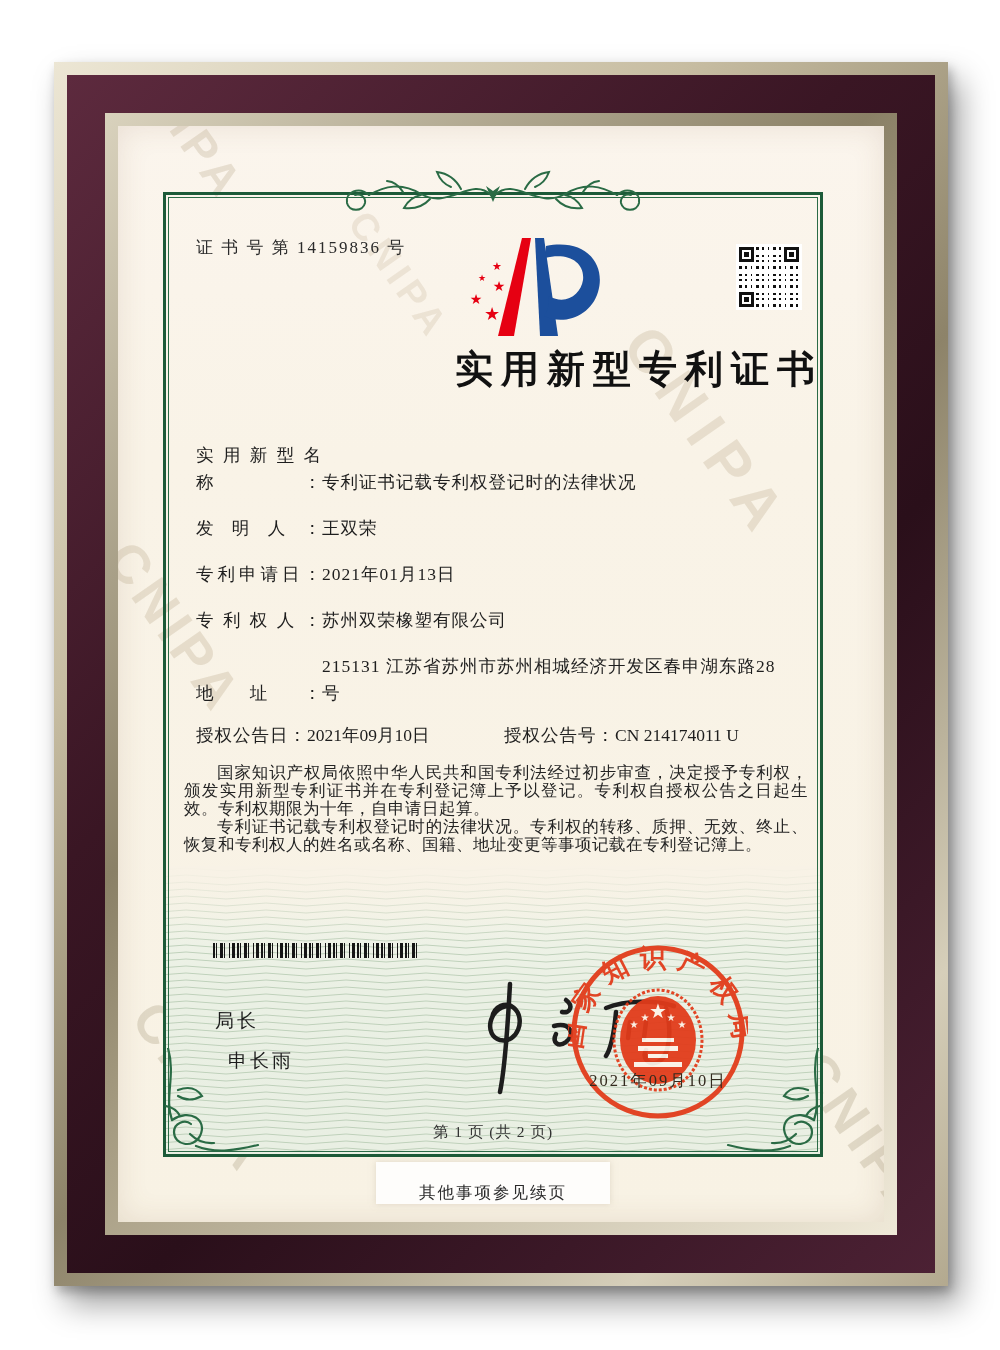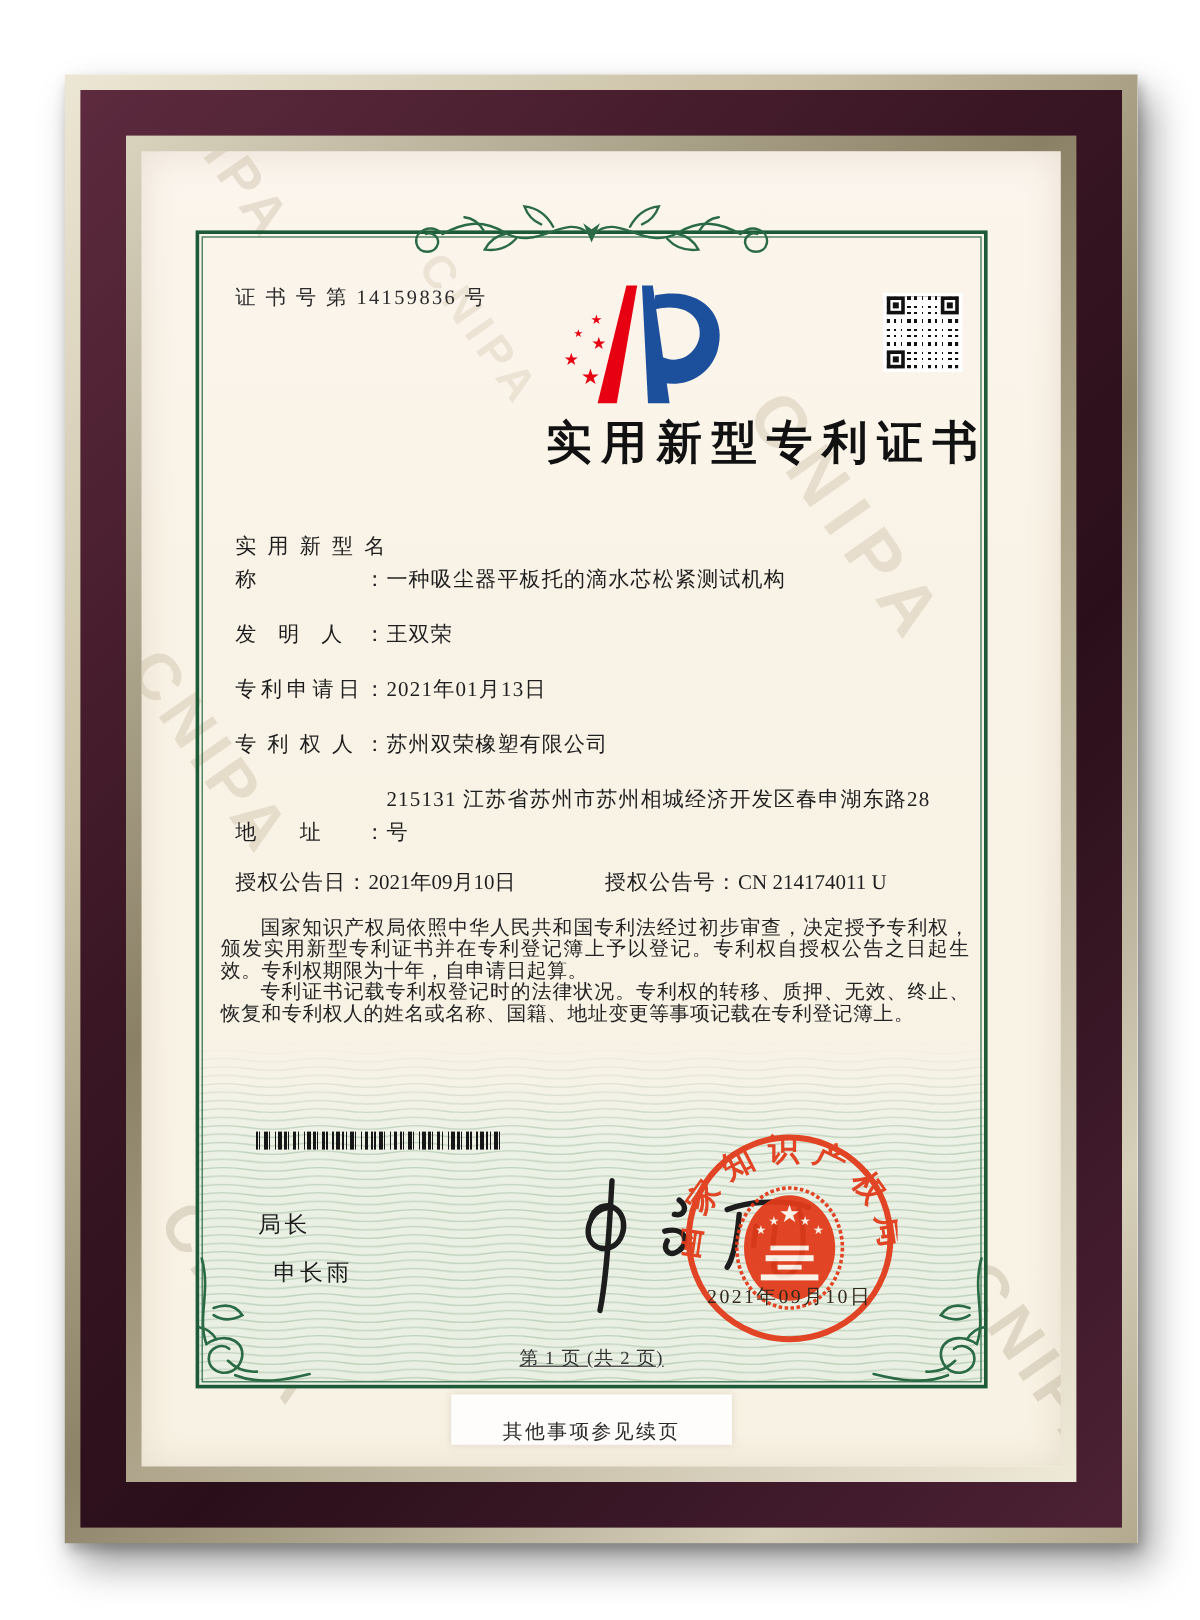--- a/index.html
+++ b/index.html
@@ -80,21 +80,21 @@
            font-family:"Liberation Sans","DejaVu Sans",sans-serif; letter-spacing:3px; }
   .director-name  { position:absolute; left:110px; top:922px; font-size:19px; color:#1c1c1c;
            font-family:"Liberation Sans","DejaVu Sans",sans-serif; letter-spacing:3px; }
   .signature { position:absolute; left:352px; top:852px; width:230px; height:122px; }
 
   .seal { position:absolute; left:450px; top:816px; width:180px; height:180px; opacity:.94; }
   .seal-date { position:absolute; left:430px; top:944px; width:220px; text-align:center;
                font-size:16.5px; color:#332a1e; letter-spacing:2px; }
 
   .page-info { position:absolute; left:45px; top:996px; width:660px; text-align:center;
-               font-size:15.5px; color:#333; letter-spacing:1px;text-decoration:underline; }
+               font-size:15.5px; color:#333; letter-spacing:1px; }
 
   .note-strip { position:absolute; left:258px; top:1036px; width:234px; height:42px; background:#fefdfb;
                 box-shadow:0 0 6px rgba(200,190,170,.5); display:flex; align-items:flex-end; justify-content:center; }
   .note-text { font-size:16.5px; color:#2a2a2a; letter-spacing:2px; }
 </style>
 </head>
 <body>
 
 <div class="scene">
   <div class="frame">
@@ -177,21 +177,21 @@
         <div class="qr-f qr-tl"></div>
         <div class="qr-f qr-tr"></div>
         <div class="qr-f qr-bl"></div>
       </div>
 
       <div class="title">实用新型专利证书</div>
 
       <div class="fields">
         <div class="frow">
           <span class="flabel">实用新型名称：</span>
-          <span class="fvalue">一种吸尘器平板托的滴水芯松紧测试机构</span>
+          <span class="fvalue">专利证书记载专利权登记时的法律状况</span>
         </div>
         <div class="frow">
           <span class="flabel">发明人：</span>
           <span class="fvalue">王双荣</span>
         </div>
         <div class="frow">
           <span class="flabel">专利申请日：</span>
           <span class="fvalue">2021年01月13日</span>
         </div>
         <div class="frow">

